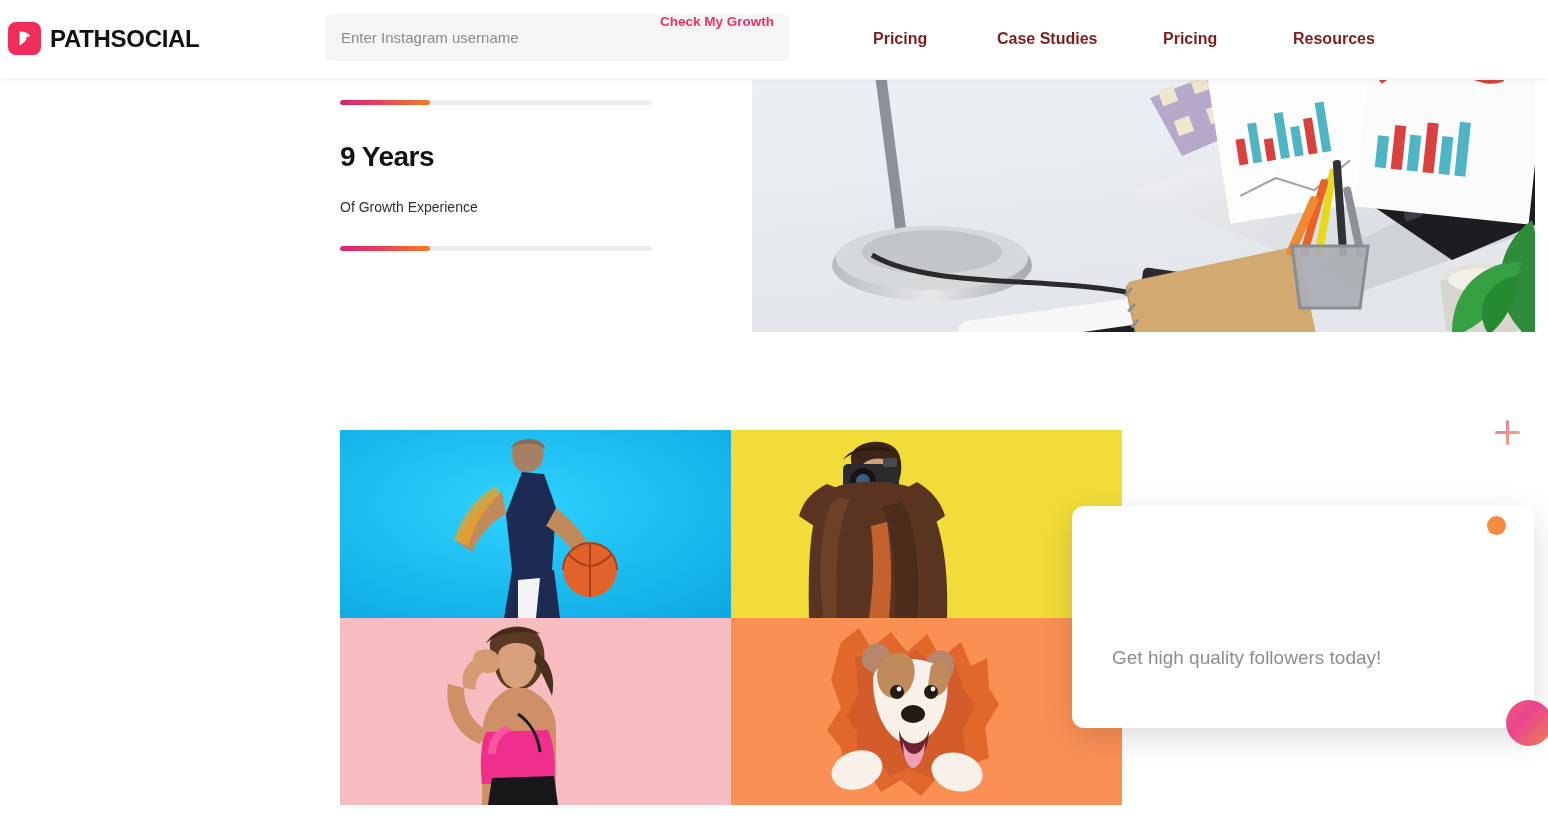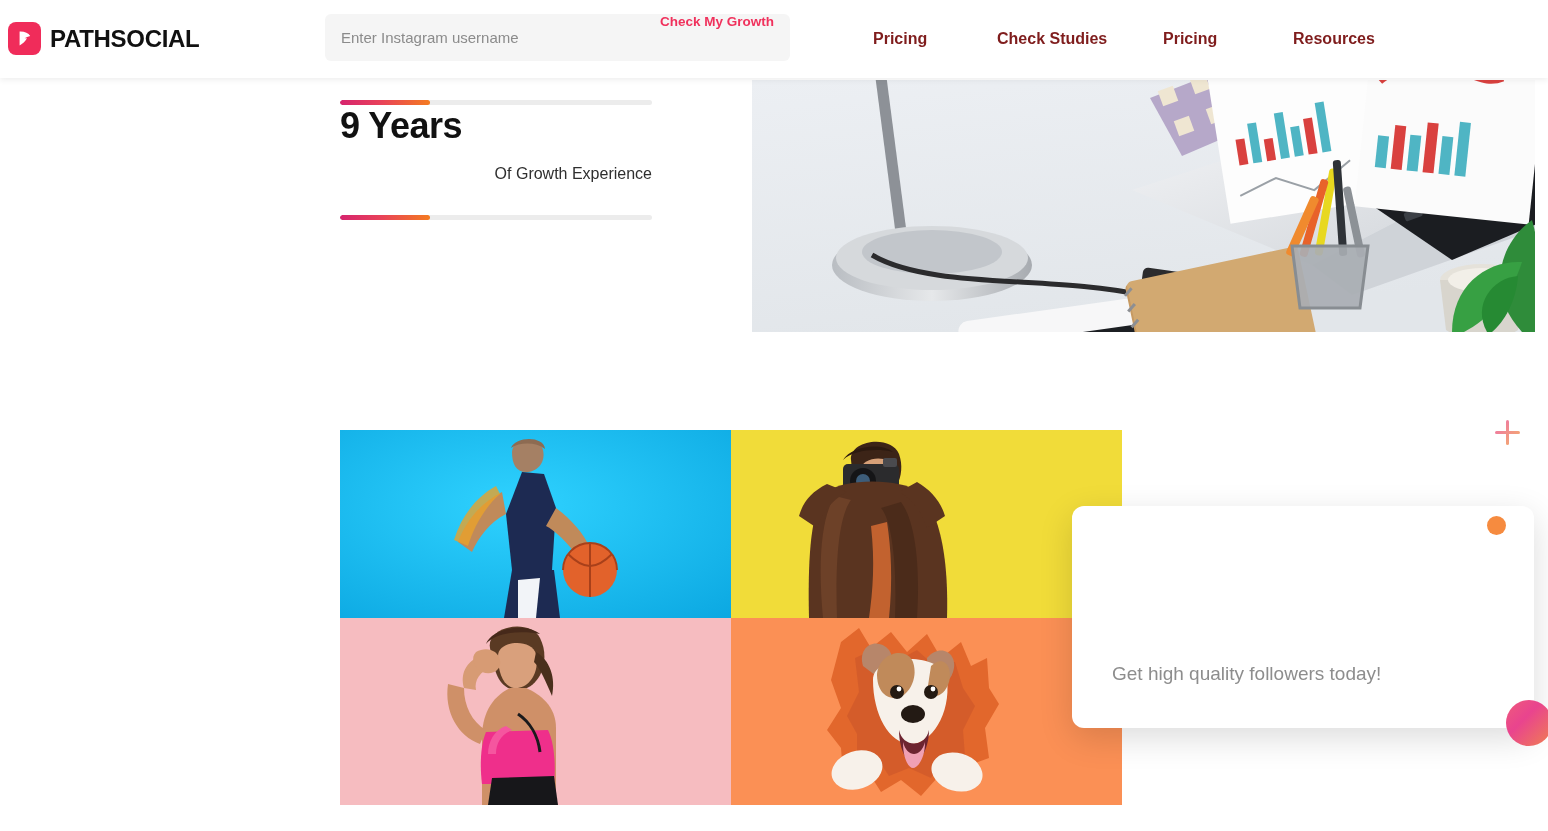--- a/index.html
+++ b/index.html
@@ -70,24 +70,24 @@
   .stat { position:absolute; left:340px; top:100px; width:312px; }
   .bar-track {
     position:relative; width:312px; height:5px;
     background:#ececec; border-radius:3px; overflow:hidden;
   }
   .bar-fill {
     position:absolute; left:0; top:0; height:5px; border-radius:3px;
     background:linear-gradient(90deg,#d6246e 0%,#e8415a 45%,#f47b20 100%);
   }
   .stat-num {
-    font-size:36px; font-weight:bold; color:#111;
+    margin-top:36px; font-size:28px; font-weight:bold; color:#111;
     letter-spacing:-0.5px; line-height:1.15;
   }
-  .stat-label { margin-top:18px; font-size:16px; color:#2f2f2f; line-height:1.3;text-align:right; }
+  .stat-label { margin-top:25px; font-size:14px; color:#2f2f2f; line-height:1.3; }
   .stat .bar-track.bottom { margin-top:30px; }
 
   
   .desk {
     position:absolute; left:752px; top:80px; width:783px; height:252px;
     overflow:hidden; background:#e9ecef;
   }
   .desk svg { display:block; width:783px; height:252px; }
 
   
@@ -107,21 +107,21 @@
     position:absolute; left:1072px; top:506px; width:462px; height:222px;
     background:#ffffff; border-radius:12px;
     box-shadow:0 10px 34px rgba(0,0,0,0.14);
     z-index:30;
   }
   .card-title {
     position:absolute; left:40px; top:50px; width:370px;
     font-size:29px; color:#141414; line-height:1.44; font-weight:normal;
   }
   .card-sub {
-    position:absolute; left:40px; top:156px;
+    position:absolute; left:40px; top:140px;
     font-size:19px; color:#8d8d8d; line-height:1.3;
   }
   .dot-orange {
     position:absolute; right:28px; top:10px;
     width:19px; height:19px; border-radius:50%;
     background:#f68b3f;
   }
   .dot-gradient {
     position:absolute; right:-18px; bottom:-18px;
     width:46px; height:46px; border-radius:50%;
@@ -156,21 +156,21 @@
       <div class="logo-text">PATHSOCIAL</div>
     </div>
 
     <div class="searchbar">
       <input class="search-input" type="text" placeholder="Enter Instagram username" style="">
       <button class="search-cta">Check My Growth</button>
     </div>
 
     <nav class="nav">
       <a class="nav-item i0">Pricing</a>
-      <a class="nav-item i1">Check Studies</a>
+      <a class="nav-item i1">Case Studies</a>
       <a class="nav-item i2">Pricing</a>
       <a class="nav-item i3">Resources</a>
     </nav>
   </div>
 
   <div class="stat">
     <div class="bar-track">
       <div class="bar-fill" id="barTop" style="width: 29%;"></div>
     </div>
     <div class="stat-num">9 Years</div>

